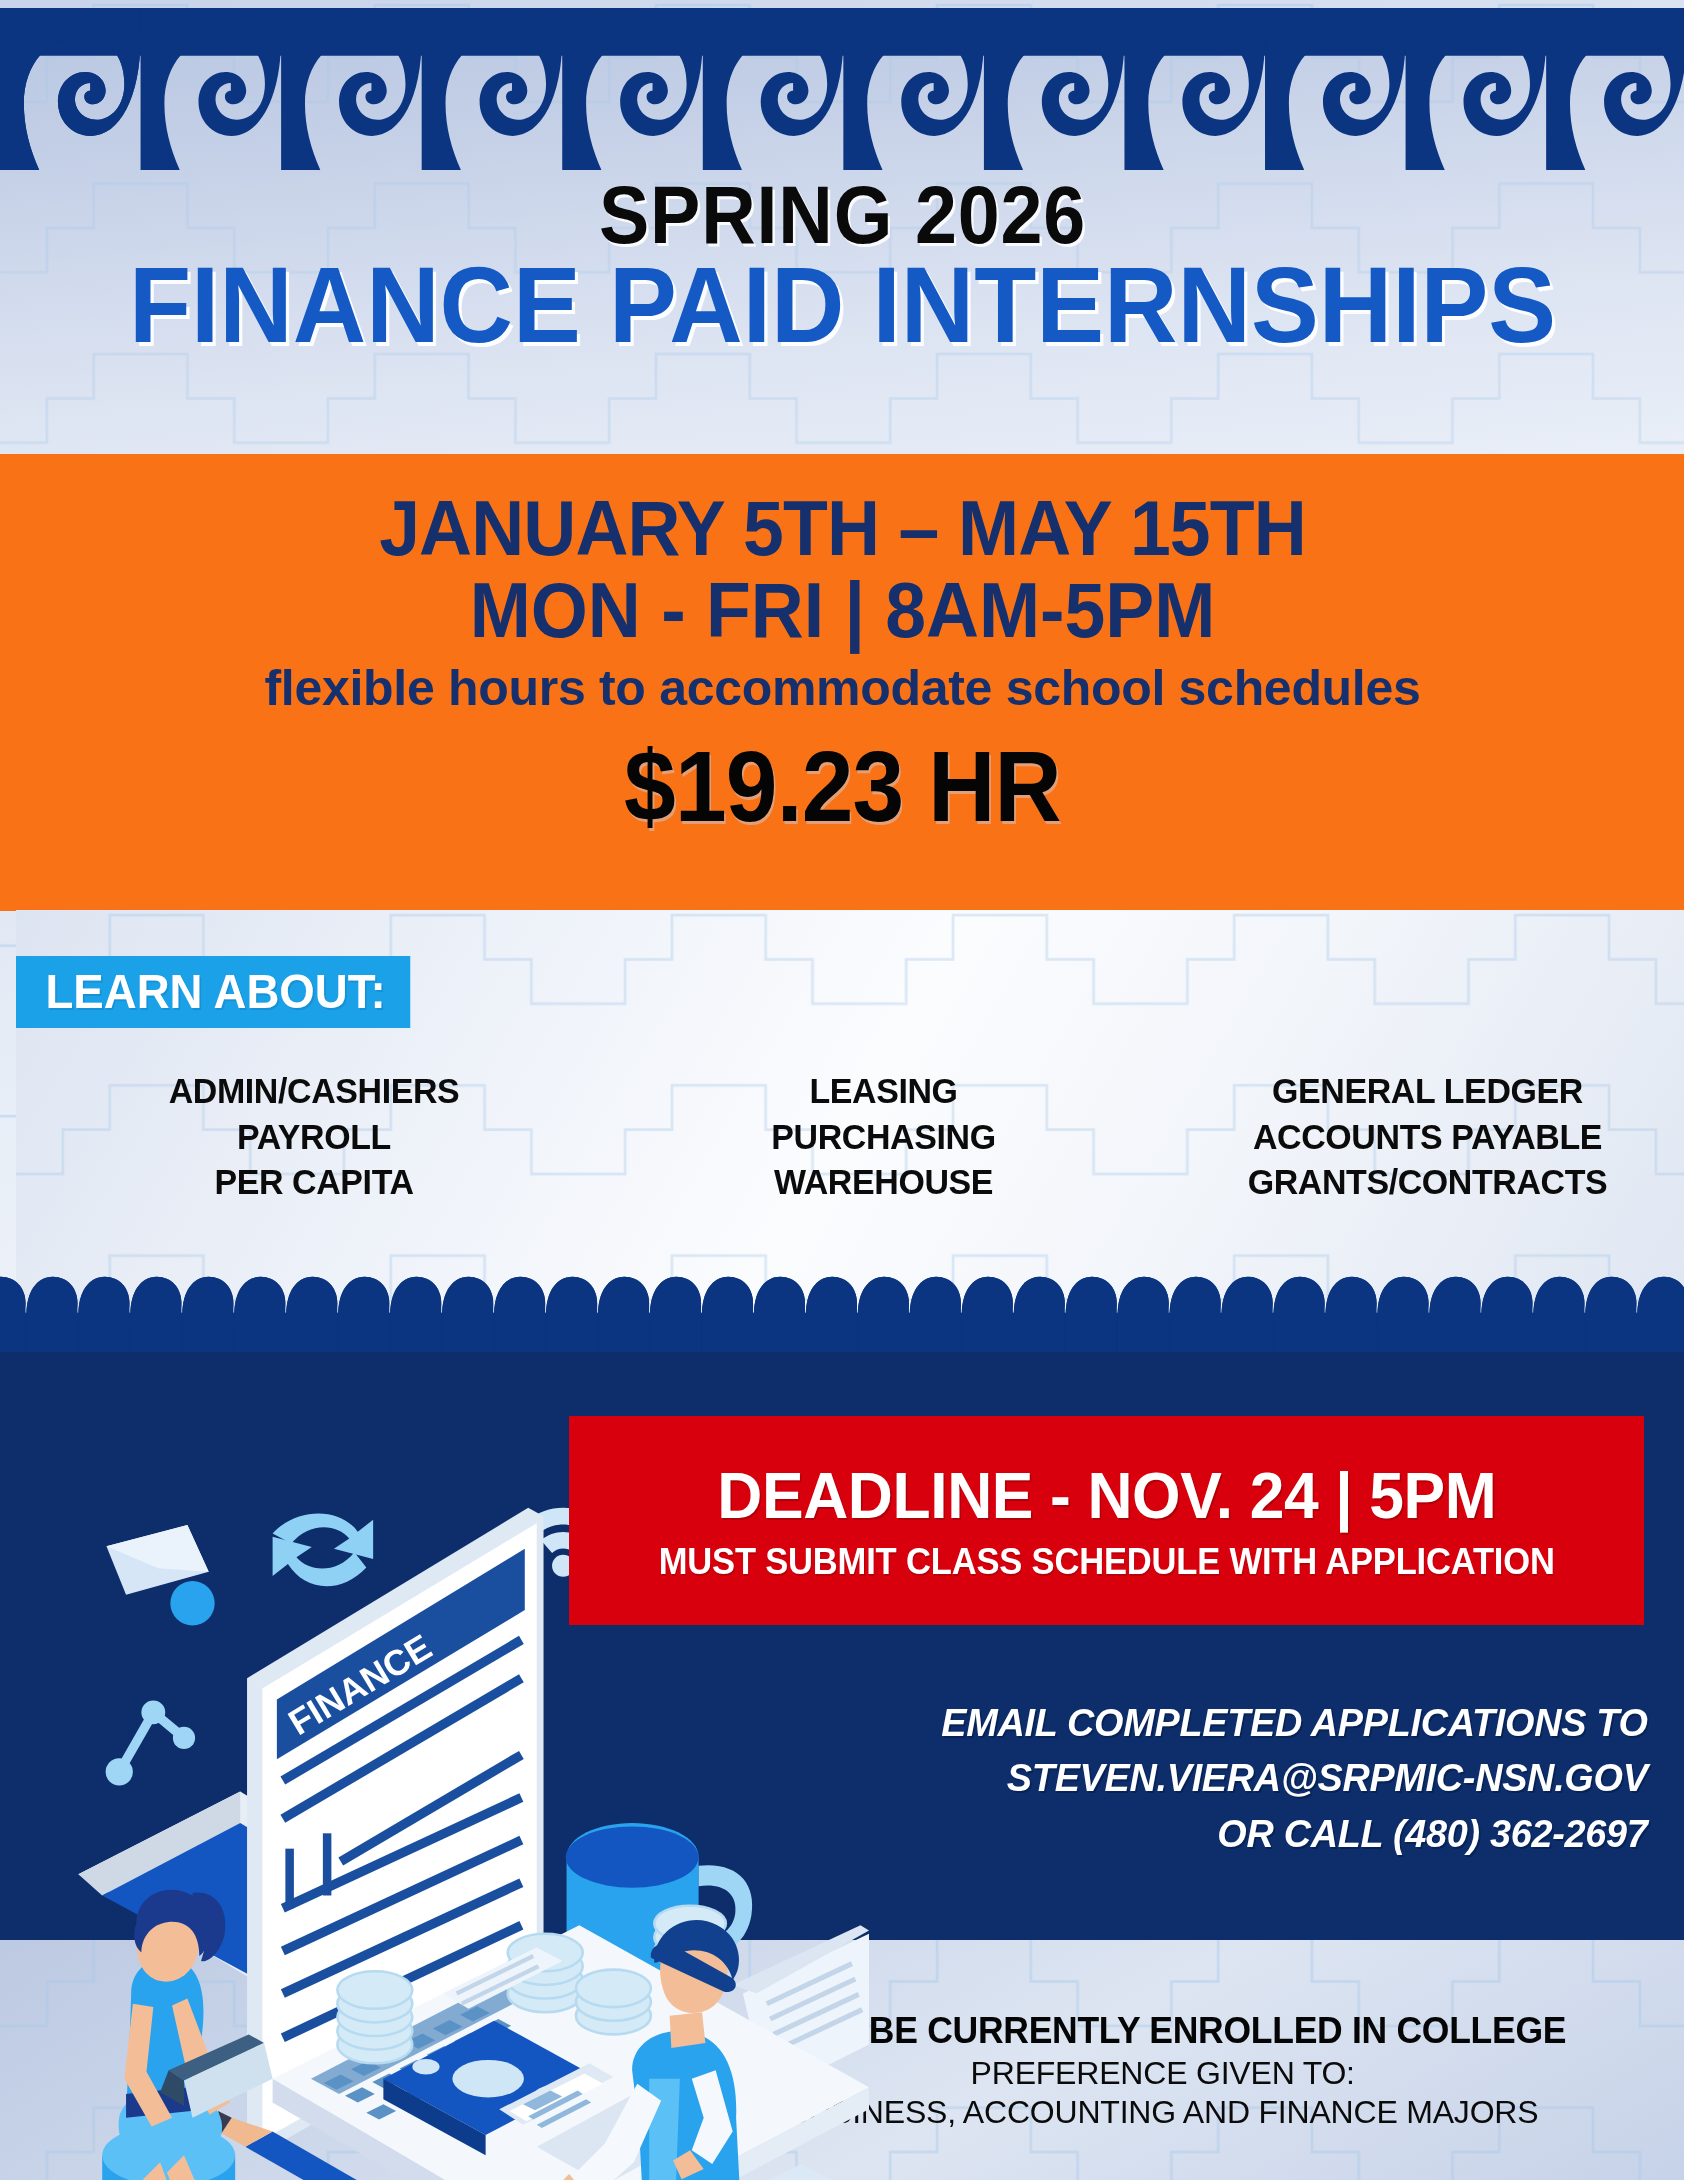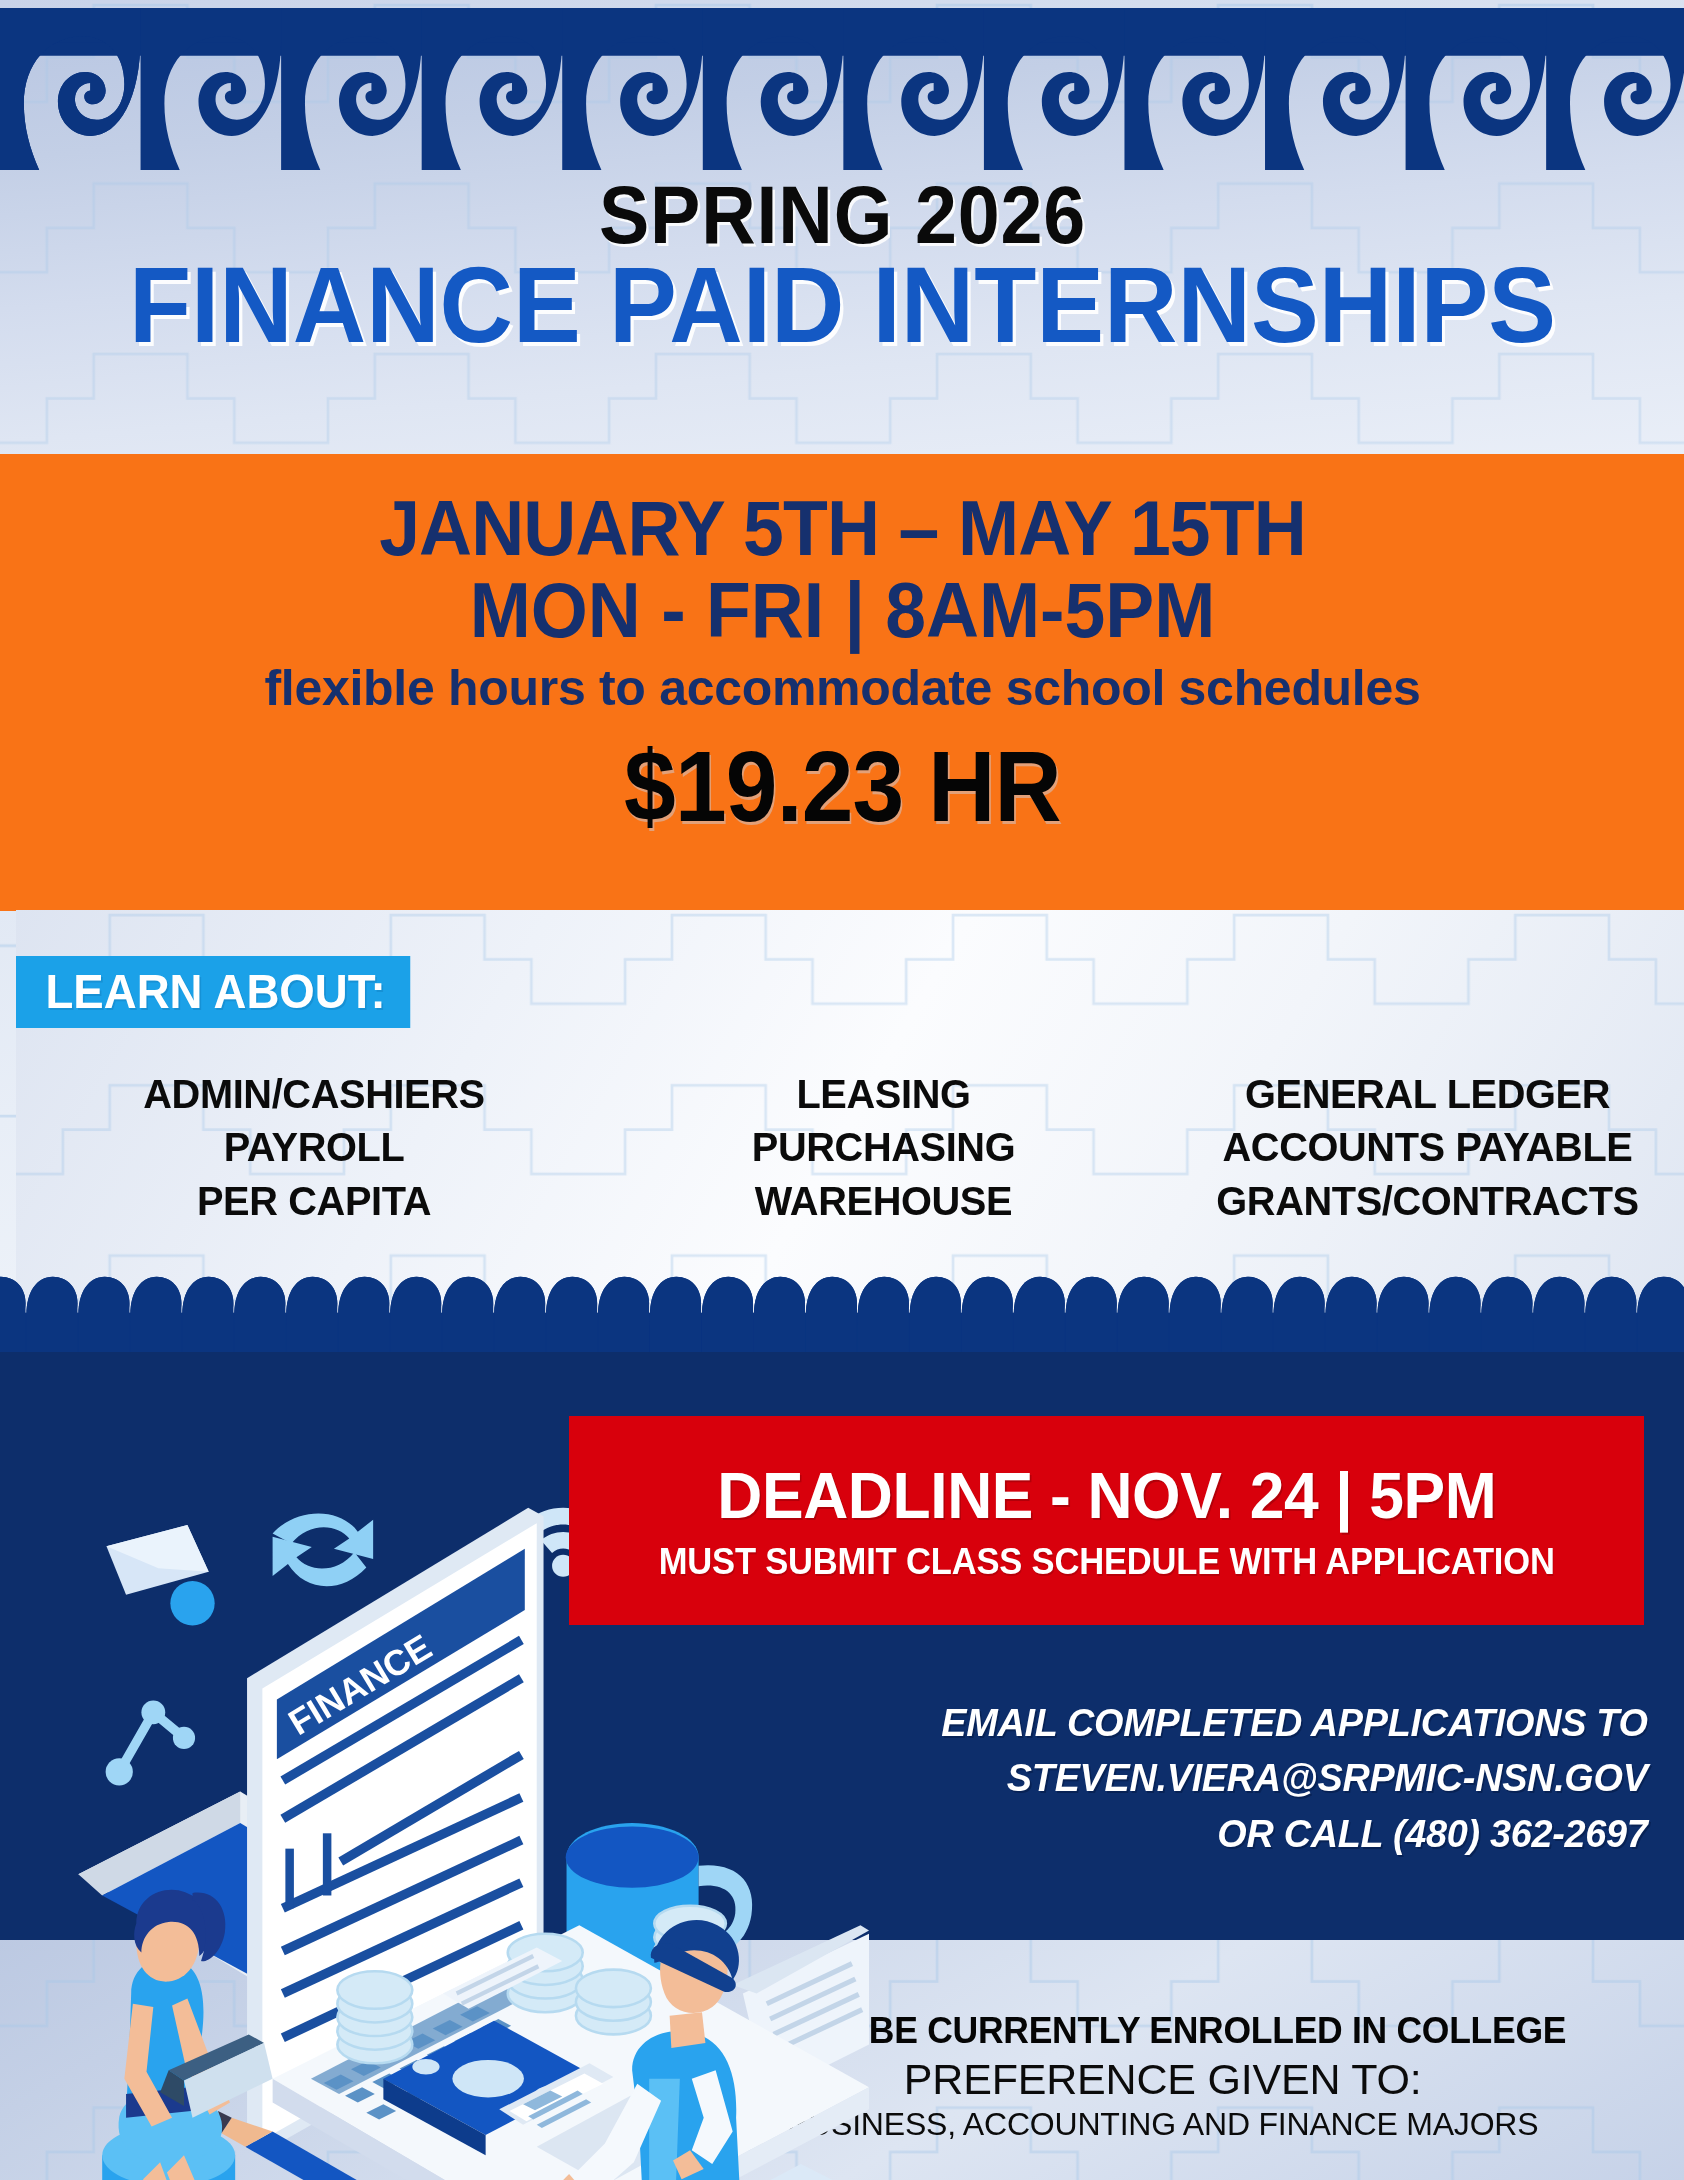--- a/index.html
+++ b/index.html
@@ -96,21 +96,21 @@
     background:#1BA1E8; color:#ffffff;
     font-size:48px; font-weight:bold; letter-spacing:0px;
     padding:7.7px 25.6px 9.4px 31px;
     transform:scaleX(.95); transform-origin:left center;
     text-shadow:1.7px 1.7px 0 rgba(0,70,130,.18);
   }
   .learn-cols {
     position:absolute; left:0; top:158px; width:1685px;
     display:flex; justify-content:flex-start;
   }
-  .lcol { font-size:41px; font-weight:600; color:#0b0b0b; line-height:1.30; }
+  .lcol { font-size:35px; font-weight:600; color:#0b0b0b; line-height:1.30; }
   .lcol div { white-space:nowrap; letter-spacing:-0.4px; transform:scaleX(.97); }
   .lcol-1 { width:596px; text-align:center; }
   .lcol-2 { width:545px; text-align:center; }
   .lcol-3 { width:543px; text-align:center; }
 
   
   .wave-mid {
     position:absolute; left:0; top:1275px; width:1685px; height:77px; z-index:6;
   }
   .wave-mid svg { display:block; width:100%; height:100%; }
@@ -155,21 +155,21 @@
     position:absolute; left:0; top:1932px; width:1685px; height:249px;
     overflow:hidden;
   }
   .footer-bg {
     position:absolute; inset:0;
     background:linear-gradient(150deg,#bcc9e2 0%,#ccd7ea 30%,#dde5f2 60%,#c6d2e8 100%);
   }
   .footer-topline { position:absolute; left:0; top:0; width:1685px; height:7.7px; background:#0D2E6B; }
   .footer-text { position:absolute; right:15.3px; top:78px; text-align:center; width:1014px; }
   .f-l1 { font-size:37px; font-weight:bold; color:#050505; letter-spacing:-0.3px; transform:scaleX(.96); white-space:nowrap;}
-  .f-l2 { font-size:43px; font-weight:500; color:#0b0b0b; letter-spacing:-0.2px; margin-top:3.4px; white-space:nowrap;}
+  .f-l2 { font-size:32px; font-weight:500; color:#0b0b0b; letter-spacing:-0.2px; margin-top:3.4px; white-space:nowrap;}
   .f-l3 { font-size:32px; font-weight:500; color:#0b0b0b; letter-spacing:-0.2px; margin-top:1.7px; white-space:nowrap;}
 
   
   .illus { position:absolute; left:17px; top:1397px; width:852px; height:784px; z-index:7; }
   .illus svg { display:block; width:100%; height:100%; }
 </style>
 </head>
 <body>
 
 <div class="poster">

